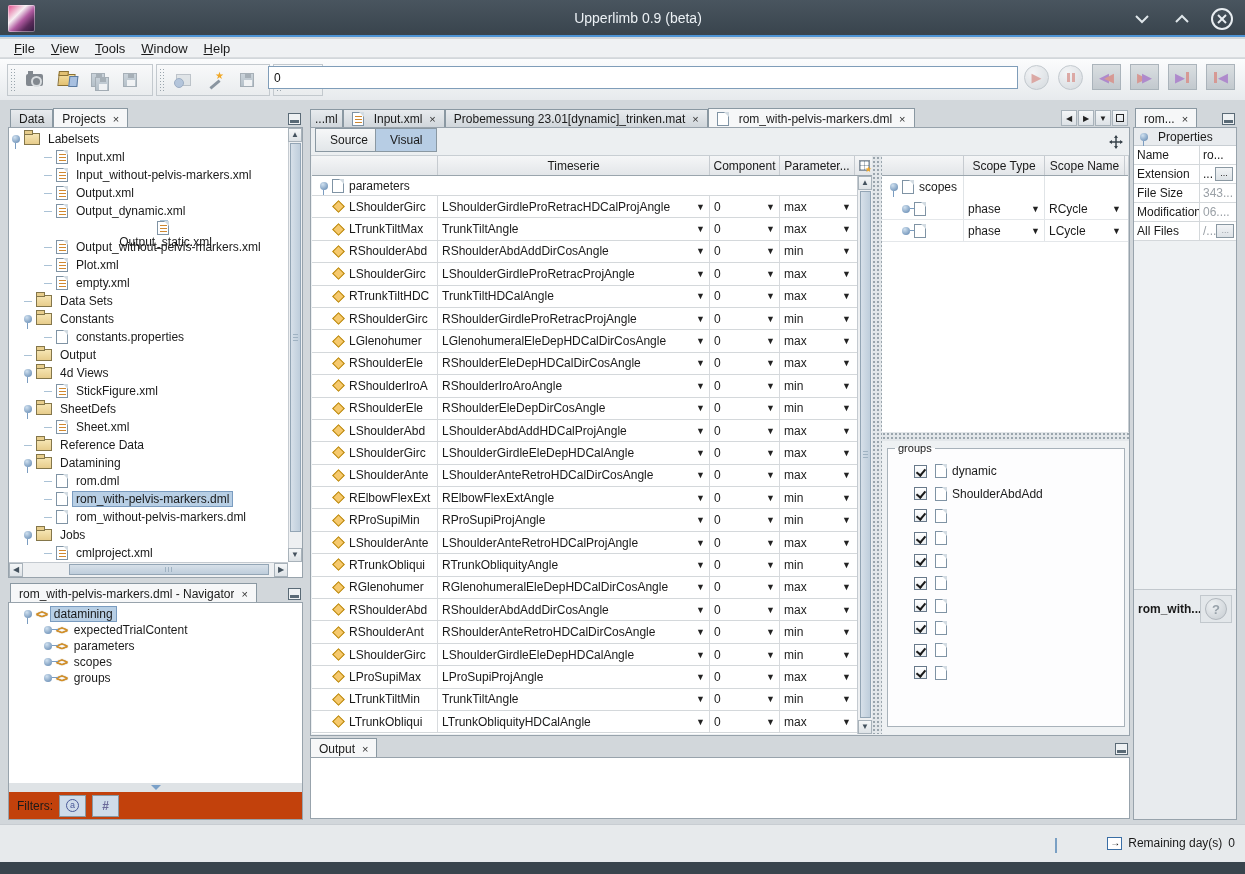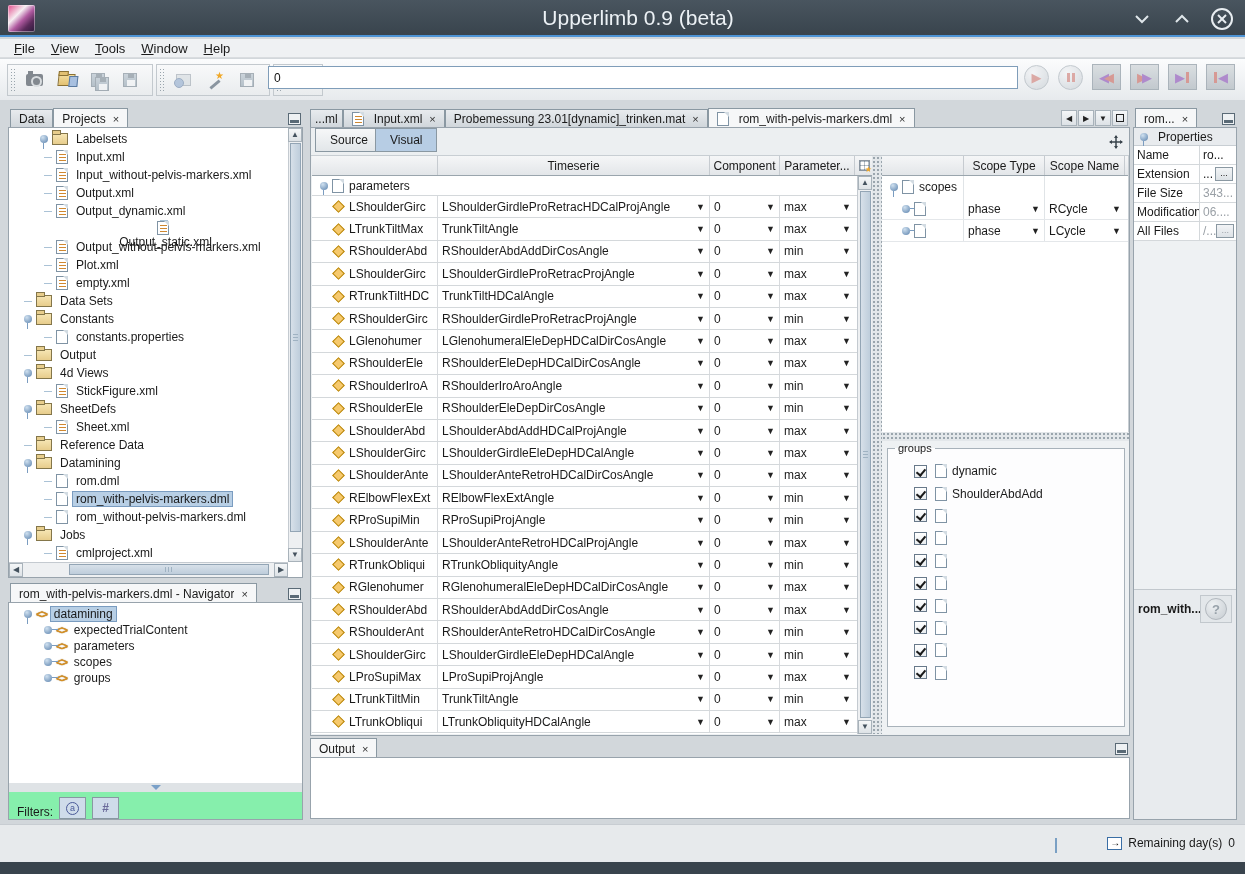--- a/index.html
+++ b/index.html
@@ -7,21 +7,21 @@
   .app{position:relative;width:1245px;height:874px;background:#d2d7db;
        font-family:"Liberation Sans","DejaVu Sans",sans-serif;font-size:12px;color:#1a1a1a;
        overflow:hidden;user-select:none;}
   
   .titlebar{position:absolute;left:0;top:0;width:1245px;height:37px;
             background:linear-gradient(#49555f,#39444d);border-bottom:2px solid #4d94d6;
             display:flex;align-items:center;}
   .appicon{position:absolute;left:8px;top:5px;width:27px;height:27px;border-radius:2px;
            background:linear-gradient(135deg,#e24a8a 0%,#f6eef2 35%,#b05aa0 55%,#5a2a5a 75%,#2a1a3a 100%);
            box-shadow:inset 0 0 0 1px rgba(255,255,255,.4);}
-  .apptitle{flex:1;text-align:center;color:#ecf1f5;font-size:21px;padding-left:31px;}
+  .apptitle{flex:1;text-align:center;color:#ecf1f5;font-size:14px;padding-left:31px;}
   .winbtns{position:absolute;right:10px;top:4px;display:flex;gap:14px;align-items:center;height:30px;}
   .winbtn{width:26px;height:26px;display:flex;align-items:center;justify-content:center;cursor:default;}
   
   .menubar{position:absolute;left:0;top:39px;width:1245px;height:19px;background:#eff1f3;
            border-bottom:1px solid #d9dcdf;display:flex;align-items:center;padding-left:6px;font-size:13px;}
   .menu-item{padding:1px 8px;}
   .menu-item u{text-decoration:underline;}
   
   .toolbar{position:absolute;left:0;top:59px;width:1245px;height:41px;
            background:linear-gradient(#fbfcfd,#e7eaed);display:flex;align-items:center;padding-left:7px;}
@@ -146,21 +146,21 @@
   .muted{color:#9aa0a6;}
   .dots{width:18px;height:14px;flex:none;margin-left:auto;background:linear-gradient(#f2f4f6,#dde2e6);
         border:1px solid #8a98a2;font-size:9px;line-height:11px;text-align:center;}
   .docarea{position:absolute;background:#e8ebee;border-top:1px solid #c2c8cd;}
   .helpbtn{position:absolute;width:32px;height:28px;border:1px solid #c2c8cd;background:#e3e7ea;
            display:flex;align-items:center;justify-content:center;}
   .helpbtn i{width:22px;height:22px;border-radius:50%;background:radial-gradient(circle at 35% 30%,#eef1f3,#c6ccd1);
              border:1px solid #b2b8be;color:#98a2aa;font-weight:bold;font-style:normal;font-size:13px;
              display:flex;align-items:center;justify-content:center;}
   
-  .filtersrow{position:absolute;left:0;right:0;bottom:0;height:27px;background:#86efac;display:flex;align-items:flex-end;padding-left:8px;gap:6px;}
+  .filtersrow{position:absolute;left:0;right:0;bottom:0;height:27px;background:#c2410c;display:flex;align-items:center;padding-left:8px;gap:6px;}
   .fbtn{width:27px;height:22px;background:#cfdcea;border:1px solid #8898a2;display:flex;align-items:center;justify-content:center;}
   .ic-a{width:13px;height:13px;border-radius:50%;border:1.5px solid #4a5a98;color:#4a5a98;font-size:9px;line-height:11px;text-align:center;}
   .ic-hash{color:#6a6a9a;font-size:12px;font-weight:bold;}
   .navsplit{position:absolute;left:0;right:0;height:9px;background:#dfe3e6;display:flex;align-items:center;justify-content:center;}
   .navsplit:after{content:"";border-style:solid;border-width:5px 5px 0 5px;border-color:#7aa0c8 transparent transparent transparent;}
   .statusbar{position:absolute;left:0;top:824px;width:1245px;height:38px;background:#e7eaec;border-top:1px solid #c8cdd2;}
   .statussep{position:absolute;left:1055px;top:13px;width:2px;height:15px;background:#7aa0c4;}
   .statusright{position:absolute;right:10px;top:11px;display:flex;align-items:center;gap:6px;}
   .ic-cal{width:15px;height:13px;background:#fff;border:1px solid #3a6ea5;position:relative;color:#111;}
   .ic-cal:after{content:"\2192";position:absolute;left:2px;top:-1px;font-size:10px;font-weight:bold;}
@@ -279,21 +279,21 @@
       </div>
     <div class="tab active">
         <span>Projects</span>
         <span class="tabx">×</span>
       </div>
     <div class="barfill"></div>
     <div class="minbtn" style="margin:0 2px 3px 2px;"></div>
   </div>
   <div class="panel" style="left:8px;top:127px;width:295px;height:451px;">
     <div id="projtree" style="position:absolute;left:1px;top:2px;right:15px;bottom:16px;overflow:hidden;">
-        <div class="tree-row" style="height: 18px; padding-left: 30px;">
+        <div class="tree-row" style="height: 18px; padding-left: 2px;">
           <span class="handle exp sp"></span>
           <span class="ic-folder sp"></span>
           <span class="lbl">Labelsets</span>
         </div>
         <div class="tree-row" style="height: 18px; padding-left: 34px;">
           <span class="leafdash sp"></span>
           <span class="ic-doc ic-xml sp"></span>
           <span class="lbl">Input.xml</span>
         </div>
         <div class="tree-row" style="height: 18px; padding-left: 34px;">

